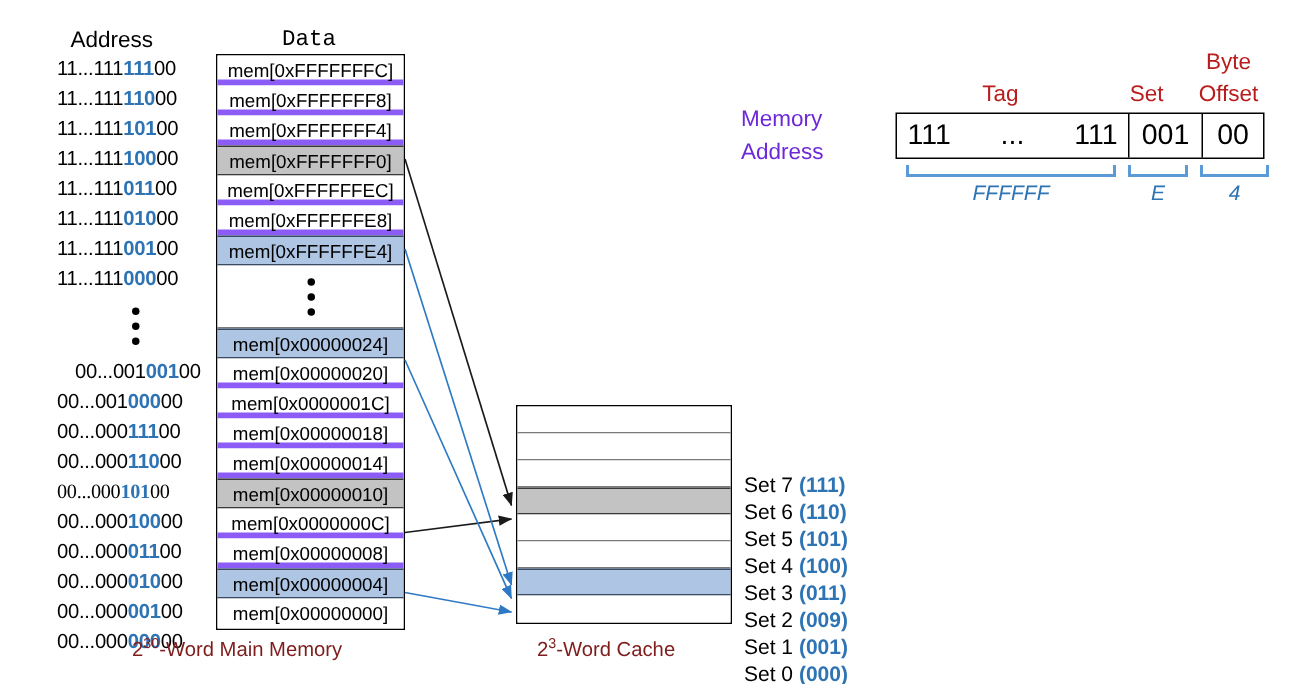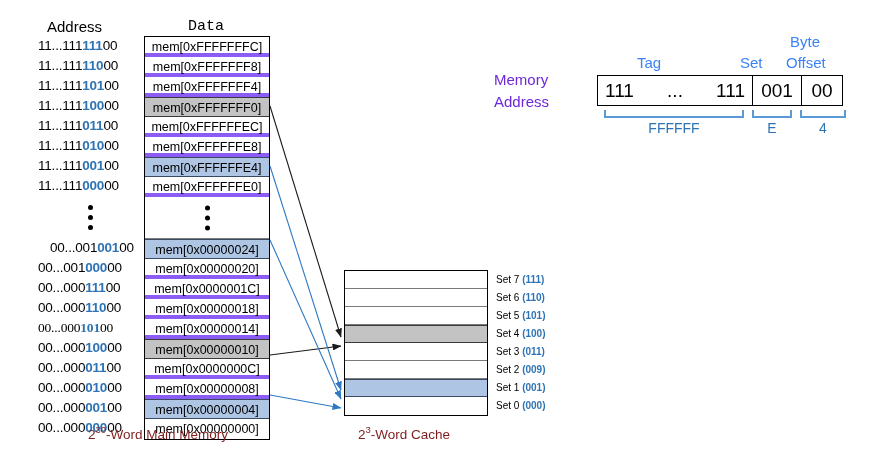--- a/index.html
+++ b/index.html
@@ -135,23 +135,24 @@
   .cache-row.blue {
     background: #aec5e3;
     border-top: 1.6px solid #3a4a60;
     border-bottom: 1.6px solid #3a4a60;
   }
   .set-label {
     position: absolute;
     left: 496px;
     height: 18px;
     line-height: 18px;
-    font-size: 10px;
-    white-space: nowrap;
-    color: #000;
+    font-size: 14px;
+    white-space: nowrap;
+    color: #000;
+    margin-top: 43px;
   }
   .set-label .bits { color: #2e74b5; font-weight: bold; }
 
   
   .caption {
     position: absolute;
     font-size: 13.5px;
     white-space: nowrap;
     color: #7f1d1d;
   }
@@ -160,22 +161,23 @@
   
   .ma-label {
     position: absolute;
     font-size: 15px;
     white-space: nowrap;
     color: #6d28d9;
   }
   .field-name {
     position: absolute;
     font-size: 15px;
-    color: #3b82f6;
-    white-space: nowrap;
+    color: #b91c1c;
+    white-space: nowrap;
+    text-align: center;
   }
   #ma-box {
     position: absolute;
     left: 597px;
     top: 75px;
     height: 31px;
     border: 1.8px solid #000;
     box-sizing: border-box;
     display: flex;
     background: #fff;
@@ -208,20 +210,21 @@
     border: 2px solid #5b9bd5;
     border-top: none;
     box-sizing: border-box;
   }
   .brace-label {
     position: absolute;
     font-size: 14px;
     color: #2e74b5;
     text-align: center;
     white-space: nowrap;
+    font-style: italic;
   }
 
   svg#arrows {
     position: absolute;
     left: 0; top: 0;
     width: 875px; height: 456px;
     pointer-events: none;
   }
 </style>
 </head>
@@ -259,21 +262,20 @@
     </div>
 
   <div id="mem-table">
       <div class="mem-row"><span>mem[0xFFFFFFFC]</span></div>
       <div class="mem-row"><span>mem[0xFFFFFFF8]</span></div>
       <div class="mem-row"><span>mem[0xFFFFFFF4]</span></div>
       <div class="mem-row gray"><span>mem[0xFFFFFFF0]</span></div>
       <div class="mem-row"><span>mem[0xFFFFFFEC]</span></div>
       <div class="mem-row"><span>mem[0xFFFFFFE8]</span></div>
       <div class="mem-row blue"><span>mem[0xFFFFFFE4]</span></div>
-      <div class="mem-row"><span>mem[0xFFFFFFE0]</span></div>
       <div class="mem-row ellipsis">
         <span class="vdots">
           <i></i>
           <i></i>
           <i></i>
         </span>
       </div>
       <div class="mem-row blue"><span>mem[0x00000024]</span></div>
       <div class="mem-row"><span>mem[0x00000020]</span></div>
       <div class="mem-row"><span>mem[0x0000001C]</span></div>

